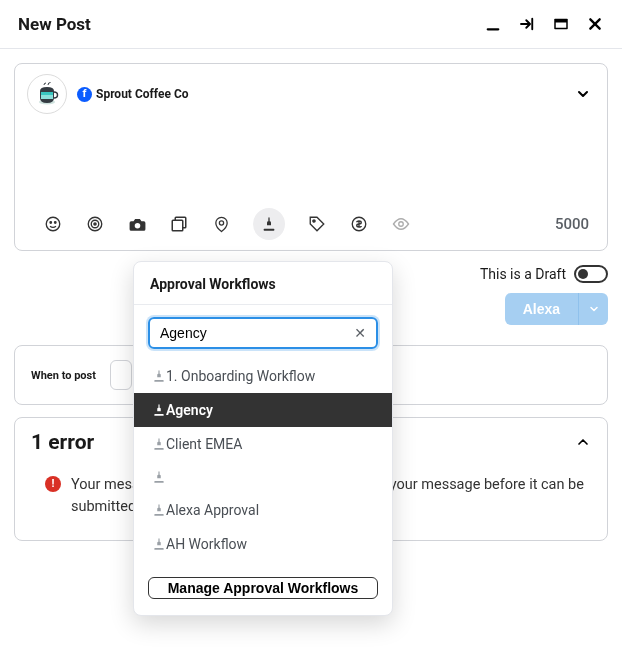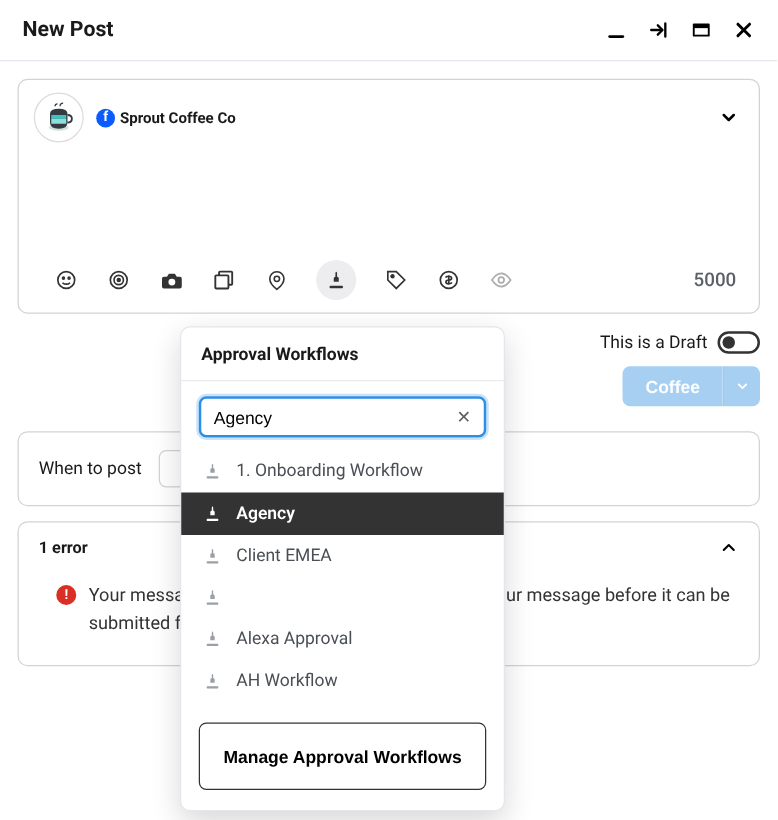--- a/index.html
+++ b/index.html
@@ -152,62 +152,62 @@
   }
 
   
   .when-card {
     margin: 20px 14px 12px 14px;
     border: 1px solid #d1d3d8;
     border-radius: 8px;
     padding: 14px 16px;
     display:flex; align-items:center; gap: 14px;
   }
-  .when-label { font-size: 14px; font-weight: 400; }
+  .when-label { font-size: 11px; font-weight: 700; }
   .when-btn {
     border:1px solid #d1d3d8;
     border-radius: 6px;
     padding: 6px 10px;
     font-size: 14px;
     background: #fff;
     width: 10px;
     overflow: hidden;
   }
 
   
   .error-card {
     margin: 12px 14px;
     border: 1px solid #d1d3d8;
     border-radius: 8px;
   }
   .error-header {
     display:flex; align-items:center; justify-content:space-between;
     padding: 12px 16px;
   }
-  .error-title { font-size: 13px; font-weight: 700; }
+  .error-title { font-size: 21px; font-weight: 700; }
   .error-body {
     display:flex; gap:10px;
     padding: 8px 16px 22px 30px;
     font-size: 14.5px;
     color: #333;
     line-height: 1.5;
   }
   .error-dot {
     width:16px; height:16px; border-radius:50%;
     background:#d93025; color:#fff;
     display:flex; align-items:center; justify-content:center;
     font-size:11px; font-weight:700;
     flex-shrink:0; margin-top: 2px;
   }
 
   
   .approval-popup {
     position: absolute;
     top: 261px;
-    left: 144px;
+    left: 133px;
     width: 260px;
     background: #fff;
     border: 1px solid #e4e6eb;
     border-radius: 8px;
     box-shadow: 0 8px 24px rgba(0,0,0,0.16);
     z-index: 50;
   }
   .approval-head {
     padding: 14px 16px 12px 16px;
     font-size: 14px;
@@ -223,41 +223,41 @@
     box-shadow: 0 0 0 2px rgba(43,143,230,0.25);
   }
   .approval-search input {
     border:none; outline:none; flex:1;
     font-size: 14px;
   }
   .clear-x { color:#5a5f65; font-size: 14px; cursor:pointer; }
 
   .approval-list { padding: 4px 0; }
   .approval-item {
-    display:flex; align-items:center; gap:12px;
+    display:flex; align-items:center; gap:0;
     padding: 9px 18px;
     font-size: 14px;
     color:#4a4f55;
     cursor:pointer;
     white-space: nowrap; overflow: hidden; text-overflow: ellipsis;
   }
   .approval-item.active {
     background:#333;
     color:#fff;
     font-weight:600;
   }
   .approval-item .stamp-small { flex-shrink:0; }
 
   .manage-wrap { padding: 12px 14px 16px 14px; }
   .manage-btn {
     width:100%;
     border:1px solid #333;
     border-radius:6px;
     background:#fff;
-    padding:18px;
+    padding:2px;
     font-size:14px;
     font-weight:700;
     cursor:pointer;
   }
 
   svg { display:block; }
 </style>
 </head>
 <body>
 
@@ -380,21 +380,21 @@
     <span class="count">5000</span>
   </div>
 </div>
 
 <div class="draft-row">
   <span class="draft-label">This is a Draft</span>
   <span class="toggle"></span>
 </div>
 
 <div class="submit-row">
-  <button class="submit-btn">Coffee</button>
+  <button class="submit-btn">Alexa</button>
   <button class="submit-caret">
     <svg width="12" height="12" viewBox="0 0 24 24" fill="none" stroke="#fff" stroke-width="3" stroke-linecap="round" stroke-linejoin="round">
         <polyline points="6 9 12 15 18 9"></polyline>
       </svg>
   </button>
 </div>
 
 <div class="when-card">
   <span class="when-label">When to post</span>
   <span class="when-btn">&nbsp;</span>

